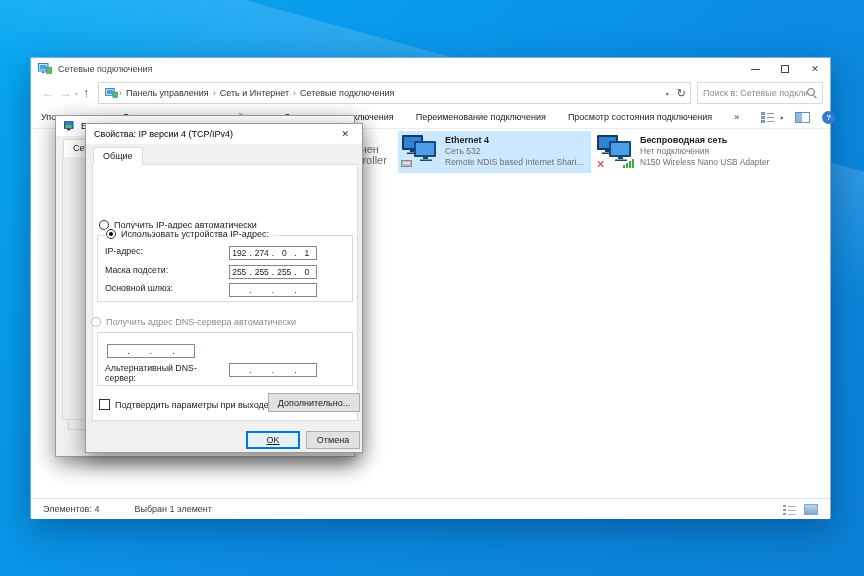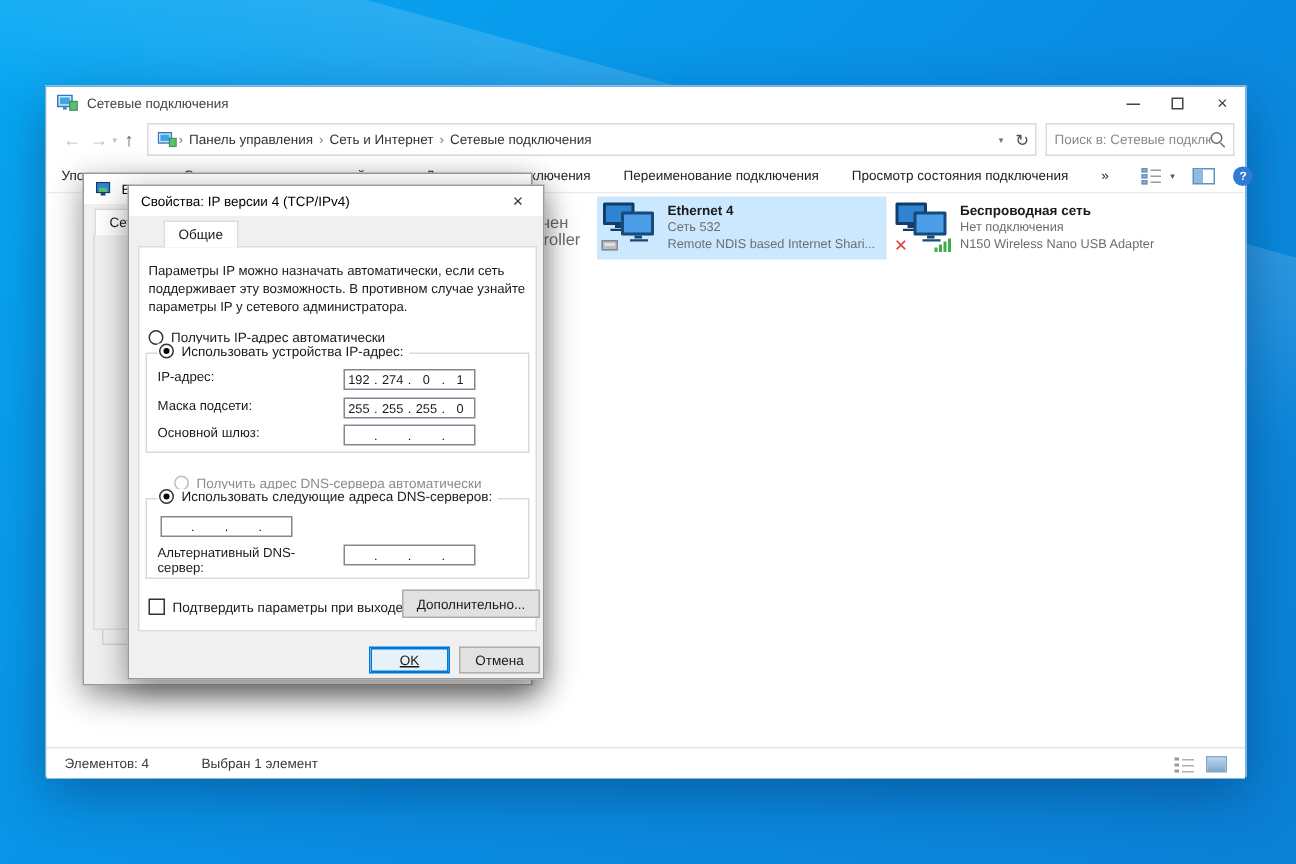--- a/index.html
+++ b/index.html
@@ -338,24 +338,23 @@
       </div>
     </div>
   </div>
 
   <div class="dlg" style="left:85px;top:123px;width:278px;height:330px;z-index:3;">
     <div class="dlg-titlebar">
       <span>Свойства: IP версии 4 (TCP/IPv4)</span>
       <span class="dlg-close">✕</span>
     </div>
 
-    <div class="tab" style="left:23px;top:23px;">Общие</div>
+    <div class="tab" style="left:7px;top:23px;">Общие</div>
     <div class="page" style="left:6px;top:40px;width:266px;height:257px;"></div>
 
-    <div style="position:absolute;left:13px;top:50px;width:254px;line-height:12px;font-size:8.8px;z-index:2;">Параметры IP можно назначать автоматически, если сеть поддерживает эту возможность. В противном случае узнайте параметры IP у сетевого администратора.</div>
 
     <div class="radio-row" style="left:13px;top:96px;z-index:2;">
       <span class="radio"></span>
       <span>Получить IP-адрес автоматически</span>
     </div>
 
     <div class="groupbox" style="left:11px;top:111px;width:256px;height:67px;z-index:2;">
       <span class="legend">
         <span class="radio checked"></span>
         <span>Использовать устройства IP-адрес:</span>
@@ -391,30 +390,26 @@
             <span class="ipdot">.</span>
             <span class="oct"></span>
             <span class="ipdot">.</span>
             <span class="oct"></span>
             <span class="ipdot">.</span>
             <span class="oct"></span>
         </span>
       </div>
     </div>
 
-    <div class="radio-row disabled" style="left:30px;top:193px;z-index:2;">
+    <div class="radio-row disabled" style="left:5px;top:193px;z-index:2;">
       <span class="radio disabled"></span>
       <span>Получить адрес DNS-сервера автоматически</span>
     </div>
 
     <div class="groupbox" style="left:11px;top:208px;width:256px;height:54px;z-index:2;">
-      <span class="legend">
-        <span class="radio checked"></span>
-        <span>Использовать следующие адреса DNS-серверов:</span>
-      </span>
       <div class="grow" style="top:11px;">
         <span class="ipfield" style="margin-left:2px;">
           <span class="oct"></span>
             <span class="ipdot">.</span>
             <span class="oct"></span>
             <span class="ipdot">.</span>
             <span class="oct"></span>
             <span class="ipdot">.</span>
             <span class="oct"></span>
         </span>

